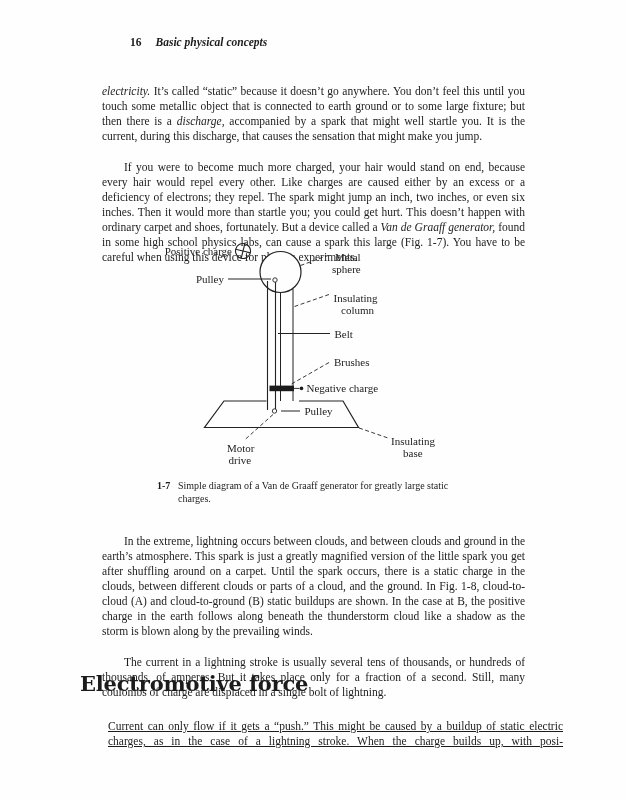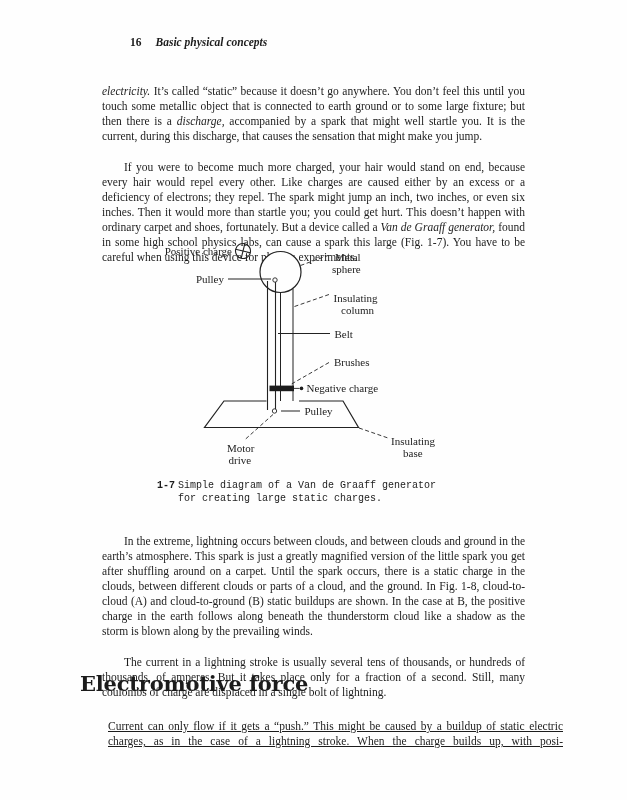--- a/index.html
+++ b/index.html
@@ -12,21 +12,21 @@
   .pagenum { font-weight:bold;margin-left:44px; }
   .runtitle { font-style:italic; margin-left:14px;font-weight:bold; }
   .textcol { position:absolute; left:86px; width:455px; }
   .textcol.top { top:68px; }
   .textcol.mid { top:518px; }
   p.body { margin:16px; font-size:11.5px; line-height:15px; text-align:justify; }
   p.body.indent { text-indent:22px; }
   p.body.lastline-justify { text-align-last:justify; }
   .diagram { position:absolute; left:0; top:238px; }
   .diagram text { font-family:"Liberation Serif","DejaVu Serif",serif; font-size:11px; fill:#222; }
-  .caption { position:absolute; left:157px; top:479px; width:310px; font-size:10px; line-height:13px; display:flex;font-family:Liberation Mono, monospace; }
+  .caption { position:absolute; left:157px; top:479px; width:310px; font-size:10px; line-height:13px; display:flex; }
   .capnum { font-weight:bold; flex:0 0 21px; }
   .captext { width:282px; }
   h1.section {
     position:absolute; left:80px; top:671px; margin:0;
     font-family:"DejaVu Serif","Liberation Serif",serif; font-weight:bold;
     font-size:21px; letter-spacing:-0.2px; color:#1b1b1b;
   }
   p.body.final { position:absolute; left:92px; top:703px; width:455px;text-decoration:underline; }
 </style>
 </head>
@@ -90,21 +90,21 @@
     <text x="306.5" y="392">Negative charge</text>
     <text x="304.5" y="414.5">Pulley</text>
     <text x="227" y="451.5">Motor</text>
     <text x="228.5" y="463.5">drive</text>
     <text x="391" y="445">Insulating</text>
     <text x="403" y="457">base</text>
   </svg>
 
   <div class="caption">
     <span class="capnum">1-7</span>
-    <span class="captext">Simple diagram of a Van de Graaff generator for creating large static charges.</span>
+    <span class="captext">Simple diagram of a Van de Graaff generator for greatly large static charges.</span>
   </div>
 
   <div class="textcol mid">
     <p class="body indent">In the extreme, lightning occurs between clouds, and between clouds and ground in the earth’s atmosphere. This spark is just a greatly magnified version of the little spark you get after shuffling around on a carpet. Until the spark occurs, there is a static charge in the clouds, between different clouds or parts of a cloud, and the ground. In Fig. 1-8, cloud-to-cloud (A) and cloud-to-ground (B) static buildups are shown. In the case at B, the positive charge in the earth follows along beneath the thunderstorm cloud like a shadow as the storm is blown along by the prevailing winds.</p>
     <p class="body indent">The current in a lightning stroke is usually several tens of thousands, or hundreds of thousands, of amperes. But it takes place only for a fraction of a second. Still, many coulombs of charge are displaced in a single bolt of lightning.</p>
   </div>
 
   <h1 class="section">Electromotive force</h1>
 
   <p class="body final lastline-justify">Current can only flow if it gets a “push.” This might be caused by a buildup of static electric charges, as in the case of a lightning stroke. When the charge builds up, with posi-</p>

